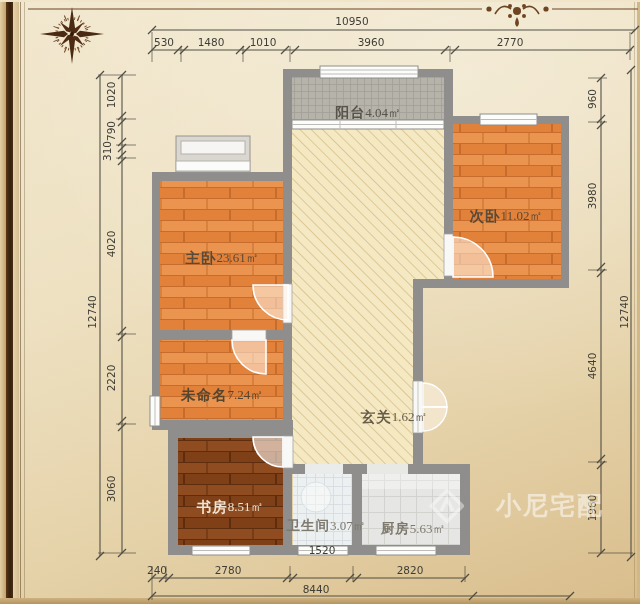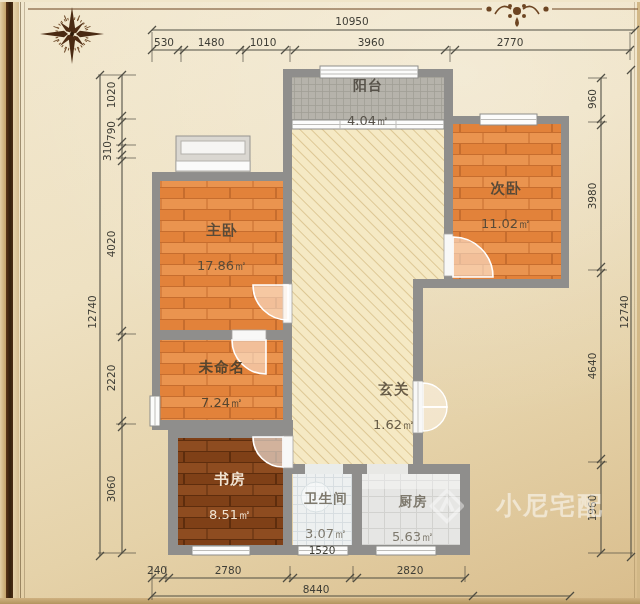--- a/index.html
+++ b/index.html
@@ -16,22 +16,22 @@
   .edge-l2{left:6px;top:0;bottom:0;width:7px;background:linear-gradient(to right,#5b3517,#33200d 55%,#4a2c13);}
   .edge-l3{left:13px;top:0;bottom:0;width:6px;background:linear-gradient(to right,#e5d3ab,#d5bd90);}
   .edge-l4{left:20px;top:0;bottom:0;width:1px;background:rgba(92,71,38,.55);}
   .edge-l5{left:24px;top:0;bottom:0;width:1px;background:rgba(92,71,38,.30);}
   .edge-r1{right:0;top:0;bottom:0;width:3px;background:#d2b887;}
   .edge-r2{right:5px;top:0;bottom:0;width:1px;background:rgba(120,95,55,.28);}
   .edge-b1{left:0;right:0;bottom:0;height:6px;background:linear-gradient(to bottom,#cfb180,#b2955f);}
   .edge-t1{left:0;right:0;top:0;height:2px;background:#f0e5c9;}
 
   
-  .room-label{position:absolute;transform:translate(-50%,-50%);display:flex;flex-direction:column;
-    align-items:center;text-align:center;white-space:nowrap;pointer-events:auto;}
+  .room-label{position:absolute;transform:translate(-50%,-50%);display:flex;flex-direction:row;
+    align-items:flex-end;text-align:center;white-space:nowrap;pointer-events:auto;font-family:Liberation Serif, serif;}
   .rname{font-size:14.5px;font-weight:700;line-height:16px;letter-spacing:1px;}
   .rarea{font-size:13px;font-weight:500;line-height:16px;margin-top:20px;}
 
   
   .dim{position:absolute;transform:translate(-50%,-50%);font-size:10.5px;color:#3f3e36;white-space:nowrap;}
   .dim.v{transform:translate(-50%,-50%) rotate(-90deg);}
 
   
   .watermark{position:absolute;left:428px;top:489px;display:flex;align-items:flex-start;gap:32px;}
   .wm-text{font-size:25px;font-weight:700;letter-spacing:2px;color:rgba(255,255,255,.44);
@@ -289,21 +289,21 @@
   <div class="room-label" style="left:368px;top:103px;color:#57524a">
     <span class="rname" style="font-size:14px">阳台</span>
     <span class="rarea">4.04㎡</span>
   </div>
   <div class="room-label" style="left:506px;top:206px;color:#584a38">
     <span class="rname">次卧</span>
     <span class="rarea">11.02㎡</span>
   </div>
   <div class="room-label" style="left:222px;top:248px;color:#584a38">
     <span class="rname">主卧</span>
-    <span class="rarea">17.86㎡</span>
+    <span class="rarea">23.61㎡</span>
   </div>
   <div class="room-label" style="left:222px;top:385px;color:#55452f">
     <span class="rname">未命名</span>
     <span class="rarea">7.24㎡</span>
   </div>
   <div class="room-label" style="left:394px;top:407px;color:#675c48">
     <span class="rname">玄关</span>
     <span class="rarea">1.62㎡</span>
   </div>
   <div class="room-label" style="left:230px;top:497px;color:#f1e4d2">

